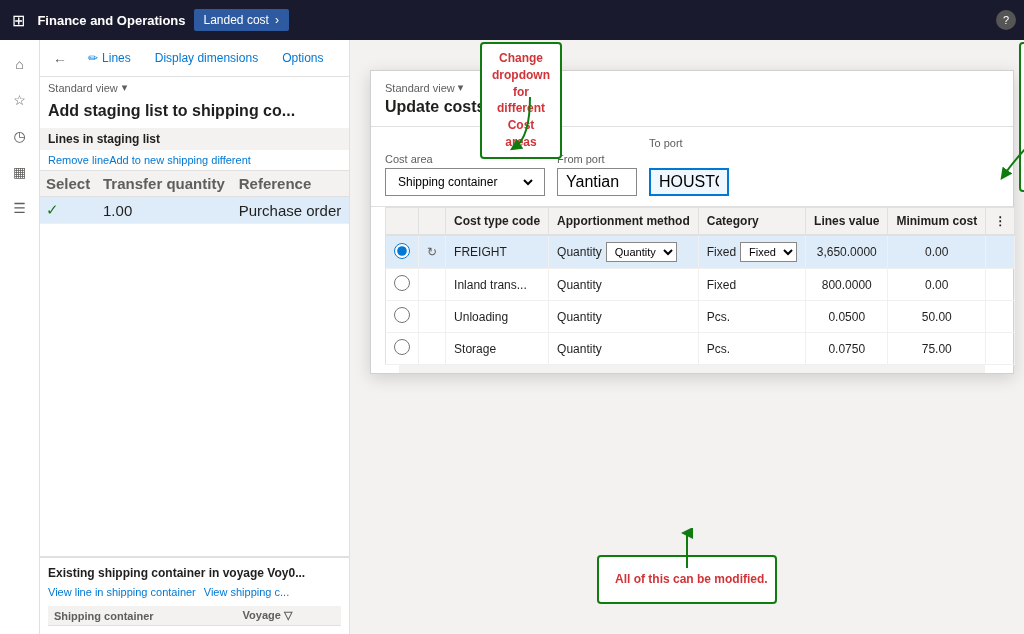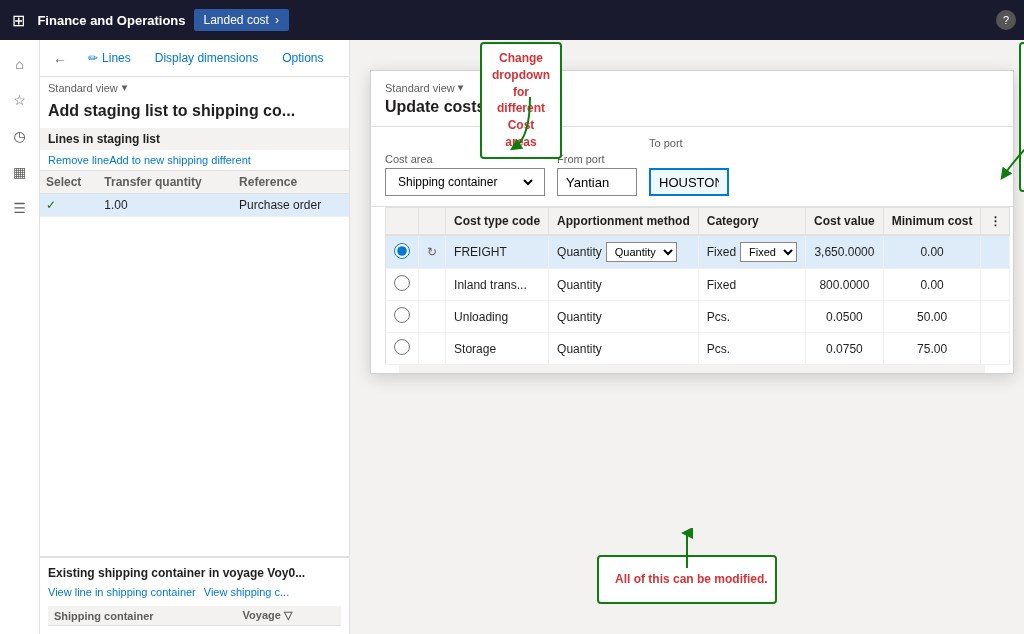--- a/index.html
+++ b/index.html
@@ -141,21 +141,21 @@
     .left-section-toolbar {
       display: flex;
       align-items: center;
       padding: 4px 8px;
       border-bottom: 1px solid #e0e0e0;
     }
 
     .left-table {
       width: 100%;
       border-collapse: collapse;
-      font-size: 12px;
+      font-size: 15px;
     }
     .left-table th {
       background: #f3f2f1;
       padding: 4px 6px;
       text-align: left;
       font-weight: 600;
       color: #605e5c;
       border-bottom: 1px solid #e0e0e0;
     }
     .left-table td {
@@ -274,21 +274,21 @@
       border: none;
       background: transparent;
       font-size: 12px;
       outline: none;
       width: 100%;
       cursor: pointer;
     }
     .field-input {
       border: 1px solid #8a8886;
       padding: 4px 8px;
-      font-size: 13px;
+      font-size: 16px;
       height: 28px;
       width: 80px;
       background: #fff;
       outline: none;
     }
     .field-input-highlight {
       border: 2px solid #0078d4;
       background: #f0f8ff;
       margin-top: 16px;
     }
@@ -500,21 +500,21 @@
 
       <div class="data-table-container">
         <table class="data-table">
           <thead>
             <tr>
               <th style="width:20px;"></th>
               <th style="width:20px;"></th>
               <th>Cost type code</th>
               <th>Apportionment method</th>
               <th>Category</th>
-              <th class="col-number">Cost value</th>
+              <th class="col-number">Lines value</th>
               <th class="col-number">Minimum cost</th>
               <th style="width:20px;">⋮</th>
             </tr>
           </thead>
           <tbody>
             <tr class="highlighted">
               <td><input type="radio" class="row-radio" checked="" style=""></td>
               <td><span class="row-refresh">↻</span></td>
               <td>FREIGHT</td>
               <td>

